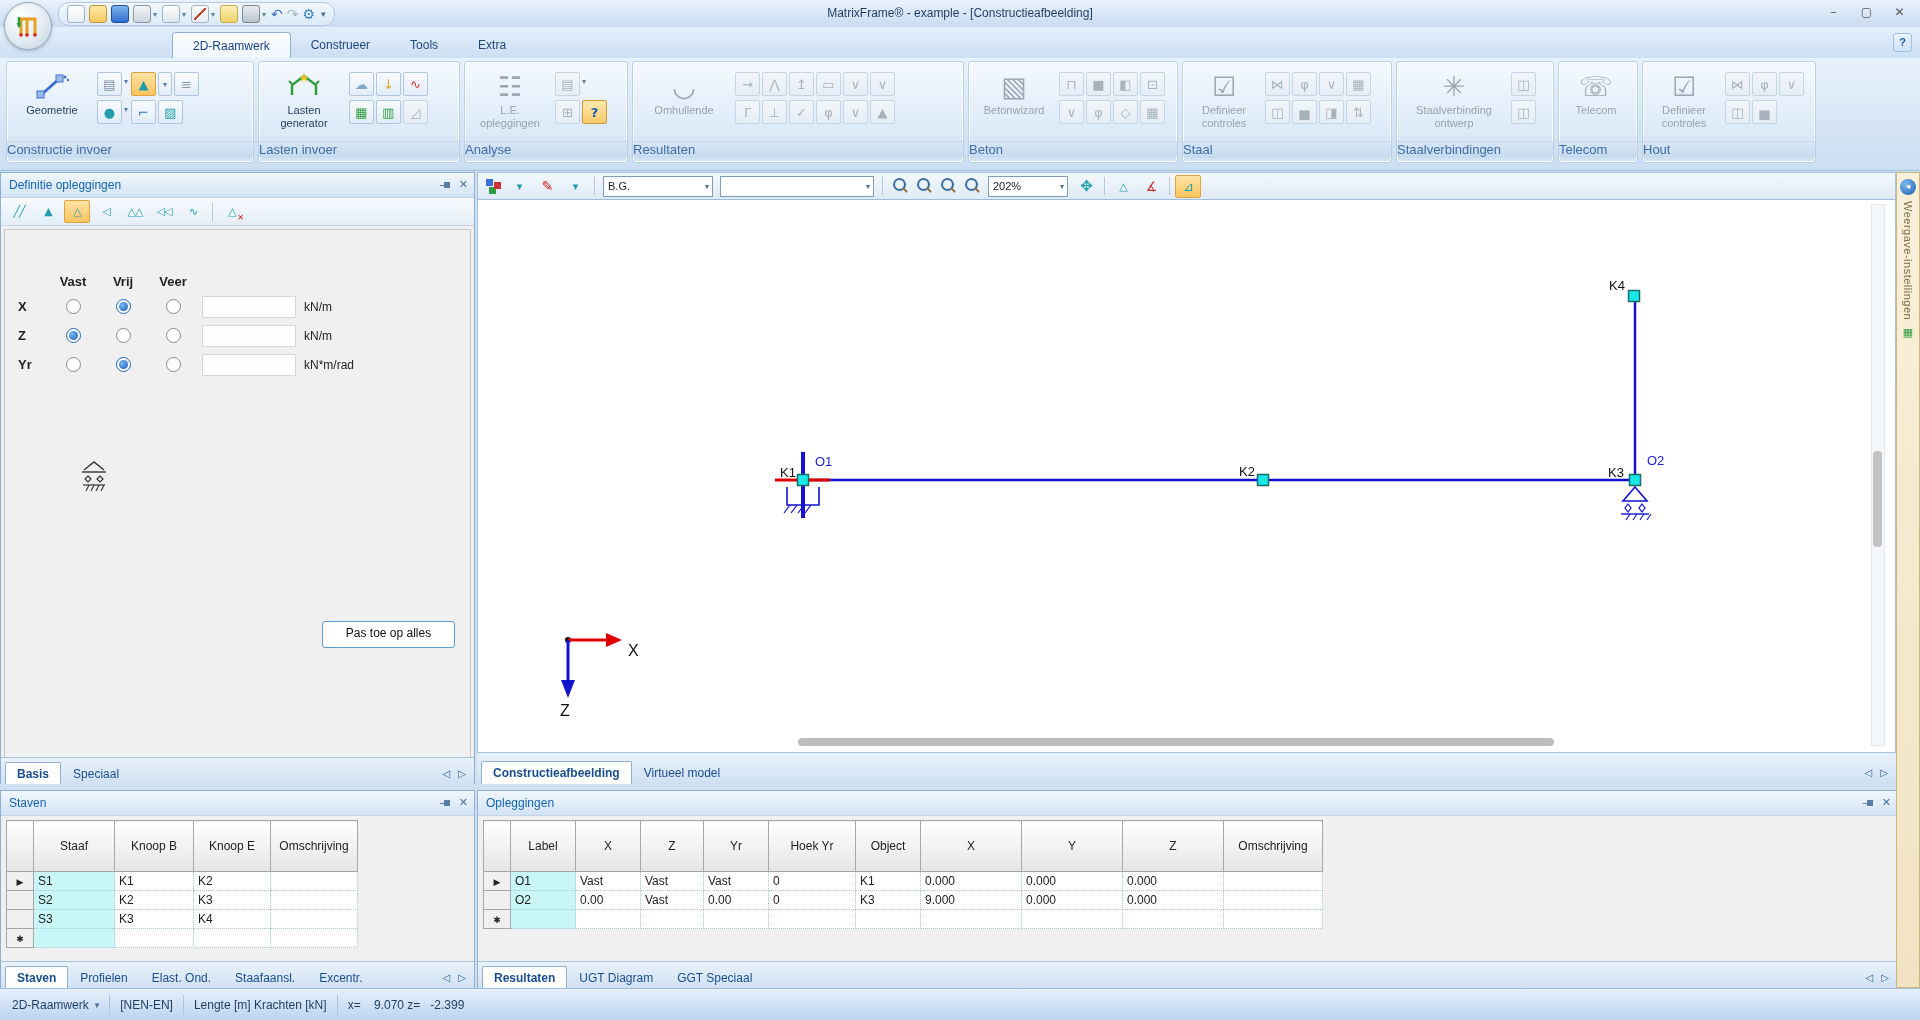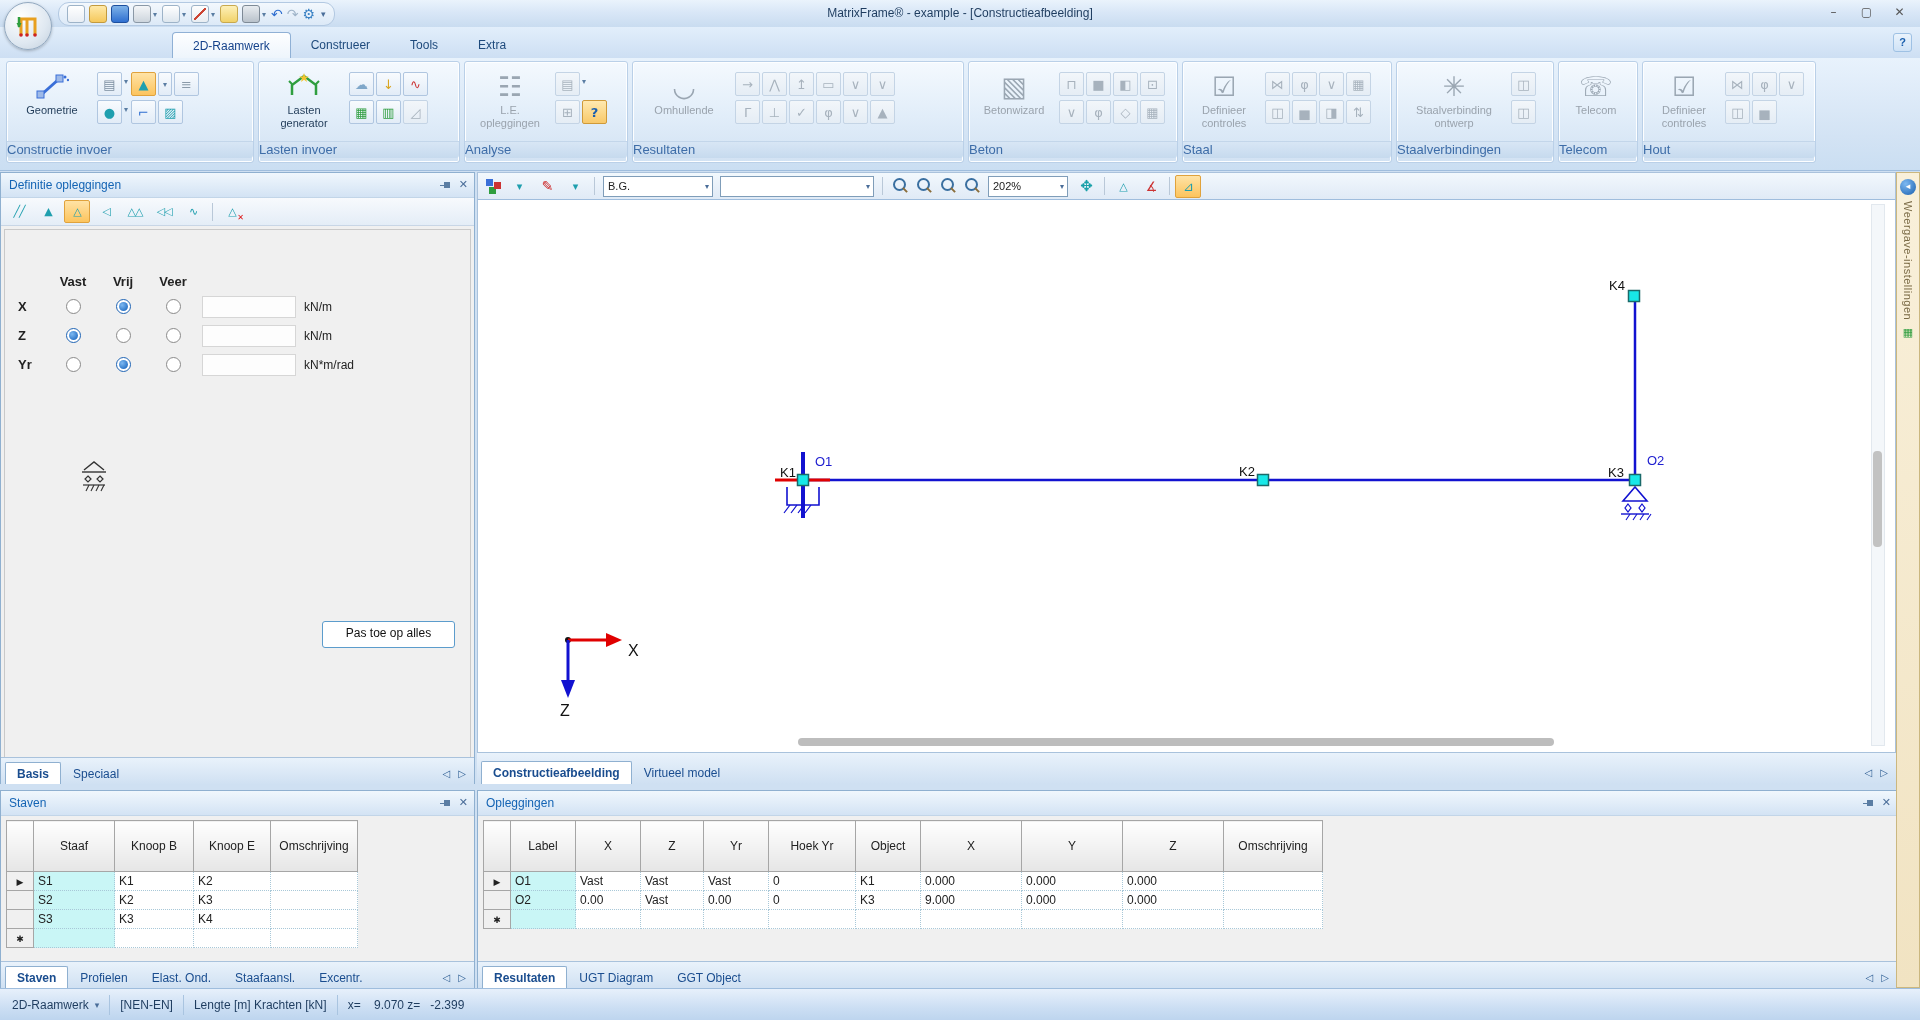--- a/index.html
+++ b/index.html
@@ -724,21 +724,21 @@
           <td></td>
           <td></td>
           <td></td>
           <td></td>
     </tr>
   </tbody>
     </table>
   <div class="tabstrip">
     <span class="vtab active">Resultaten</span>
     <span class="vtab">UGT Diagram</span>
-    <span class="vtab">GGT Object</span>
+    <span class="vtab">GGT Speciaal</span>
     <span class="strip-arrows">
       <span>◁</span>
       <span>▷</span>
     </span>
   </div>
 </div>
 
 <div id="right-strip">
   <span id="rs-circle">◂</span>
   <span id="rs-label">Weergave-instellingen</span>

